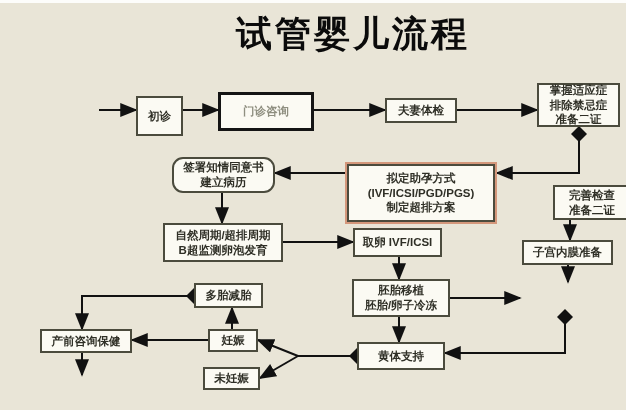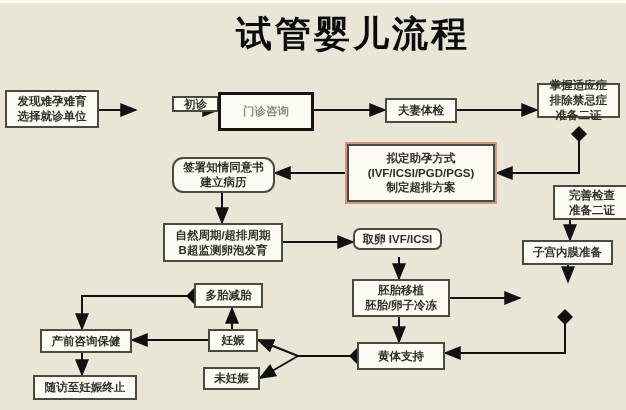--- a/index.html
+++ b/index.html
@@ -22,21 +22,21 @@
     text-align:center;color:var(--text,#2f2f26);
     font-size:11.5px;line-height:1.28;font-weight:600;
   }
   .node .line{white-space:nowrap;}
   .node.bold{
     border:3px solid var(--bold-border,#141414);
     color:var(--muted-text,#8f8f80);
   }
   .node.accent{
     border:2px solid var(--accent-border,#d4977b);
-    background:transparent;padding:0;
+    background:transparent;padding:0;margin-top:20px;
   }
   .node.accent .inner{
     box-sizing:border-box;width:100%;height:100%;
     background:var(--box-fill,#fbfaf3);
     border:2px solid var(--box-border,#4b4b3d);
     display:flex;flex-direction:column;justify-content:center;align-items:center;
   }
   #edges{position:absolute;left:0;top:0;pointer-events:none;}
   #edges polyline{fill:none;stroke:var(--line,#111111);stroke-width:2;}
 </style>
@@ -69,34 +69,30 @@
       <polyline points="399,317 399,342" marker-end="url(#arrow)"></polyline>
       <polyline points="565,317 565,353 445,353" marker-end="url(#arrow)" marker-start="url(#diamond)"></polyline>
       <polyline points="357,356 298,356" marker-start="url(#diamond)"></polyline>
       <polyline points="298,356 258,340" marker-end="url(#arrow)"></polyline>
       <polyline points="298,356 260,378" marker-end="url(#arrow)"></polyline>
       <polyline points="232,329 232,308" marker-end="url(#arrow)"></polyline>
       <polyline points="208,340 132,340" marker-end="url(#arrow)"></polyline>
       <polyline points="194,296 82,296 82,329" marker-end="url(#arrow)" marker-start="url(#diamond)"></polyline>
       <polyline points="82,353 82,375" marker-end="url(#arrow)"></polyline>
     </svg>
-<div class="node default" style="left: 5px; top: 90px; width: 94px; height: 38px;">
-      <div class="line">发现难孕难育</div>
-      <div class="line">选择就诊单位</div>
-    </div>
-    <div class="node default" style="left: 136px; top: 96px; width: 47px; height: 16px; margin-left: 36px;">
+    <div class="node default" style="left: 136px; top: 96px; width: 47px; height: 40px;">
       <div class="line">初诊</div>
     </div>
     <div class="node bold" style="left: 218px; top: 92px; width: 96px; height: 39px; font-family: Liberation Serif, serif;">
       <div class="line">门诊咨询</div>
     </div>
     <div class="node default" style="left: 385px; top: 98px; width: 72px; height: 25px;">
       <div class="line">夫妻体检</div>
     </div>
-    <div class="node default" style="left: 537px; top: 83px; width: 83px; height: 35px;">
+    <div class="node default" style="left: 537px; top: 83px; width: 83px; height: 44px;">
       <div class="line">掌握适应症</div>
       <div class="line">排除禁忌症</div>
       <div class="line">准备二证</div>
     </div>
     <div class="node default" style="left: 172px; top: 157px; width: 103px; height: 36px; border-radius: 11px;">
       <div class="line">签署知情同意书</div>
       <div class="line">建立病历</div>
     </div>
     <div class="node accent" style="left: 345px; top: 142px; width: 152px; height: 62px;">
       <div class="inner">
@@ -106,21 +102,21 @@
       </div>
     </div>
     <div class="node default" style="left: 533px; top: 185px; width: 78px; height: 35px; margin-left: 20px;">
       <div class="line">完善检查</div>
       <div class="line">准备二证</div>
     </div>
     <div class="node default" style="left: 163px; top: 223px; width: 120px; height: 39px;">
       <div class="line">自然周期/超排周期</div>
       <div class="line">B超监测卵泡发育</div>
     </div>
-    <div class="node default" style="left: 353px; top: 228px; width: 89px; height: 22px; border-radius: 7px;">
+    <div class="node default" style="left: 353px; top: 228px; width: 89px; height: 29px;">
       <div class="line">取卵 IVF/ICSI</div>
     </div>
     <div class="node default" style="left: 522px; top: 240px; width: 91px; height: 25px;">
       <div class="line">子宫内膜准备</div>
     </div>
     <div class="node default" style="left: 352px; top: 279px; width: 98px; height: 38px;">
       <div class="line">胚胎移植</div>
       <div class="line">胚胎/卵子冷冻</div>
     </div>
     <div class="node default" style="left: 194px; top: 283px; width: 69px; height: 25px;">
@@ -128,19 +124,16 @@
     </div>
     <div class="node default" style="left: 40px; top: 329px; width: 92px; height: 24px;">
       <div class="line">产前咨询保健</div>
     </div>
     <div class="node default" style="left: 208px; top: 329px; width: 50px; height: 23px;">
       <div class="line">妊娠</div>
     </div>
     <div class="node default" style="left: 357px; top: 342px; width: 88px; height: 28px;">
       <div class="line">黄体支持</div>
     </div>
-    <div class="node default" style="left: 33px; top: 375px; width: 104px; height: 25px;">
-      <div class="line">随访至妊娠终止</div>
-    </div>
     <div class="node default" style="left: 203px; top: 367px; width: 57px; height: 23px;">
       <div class="line">未妊娠</div>
     </div>
   </div>
 
 </body></html>

